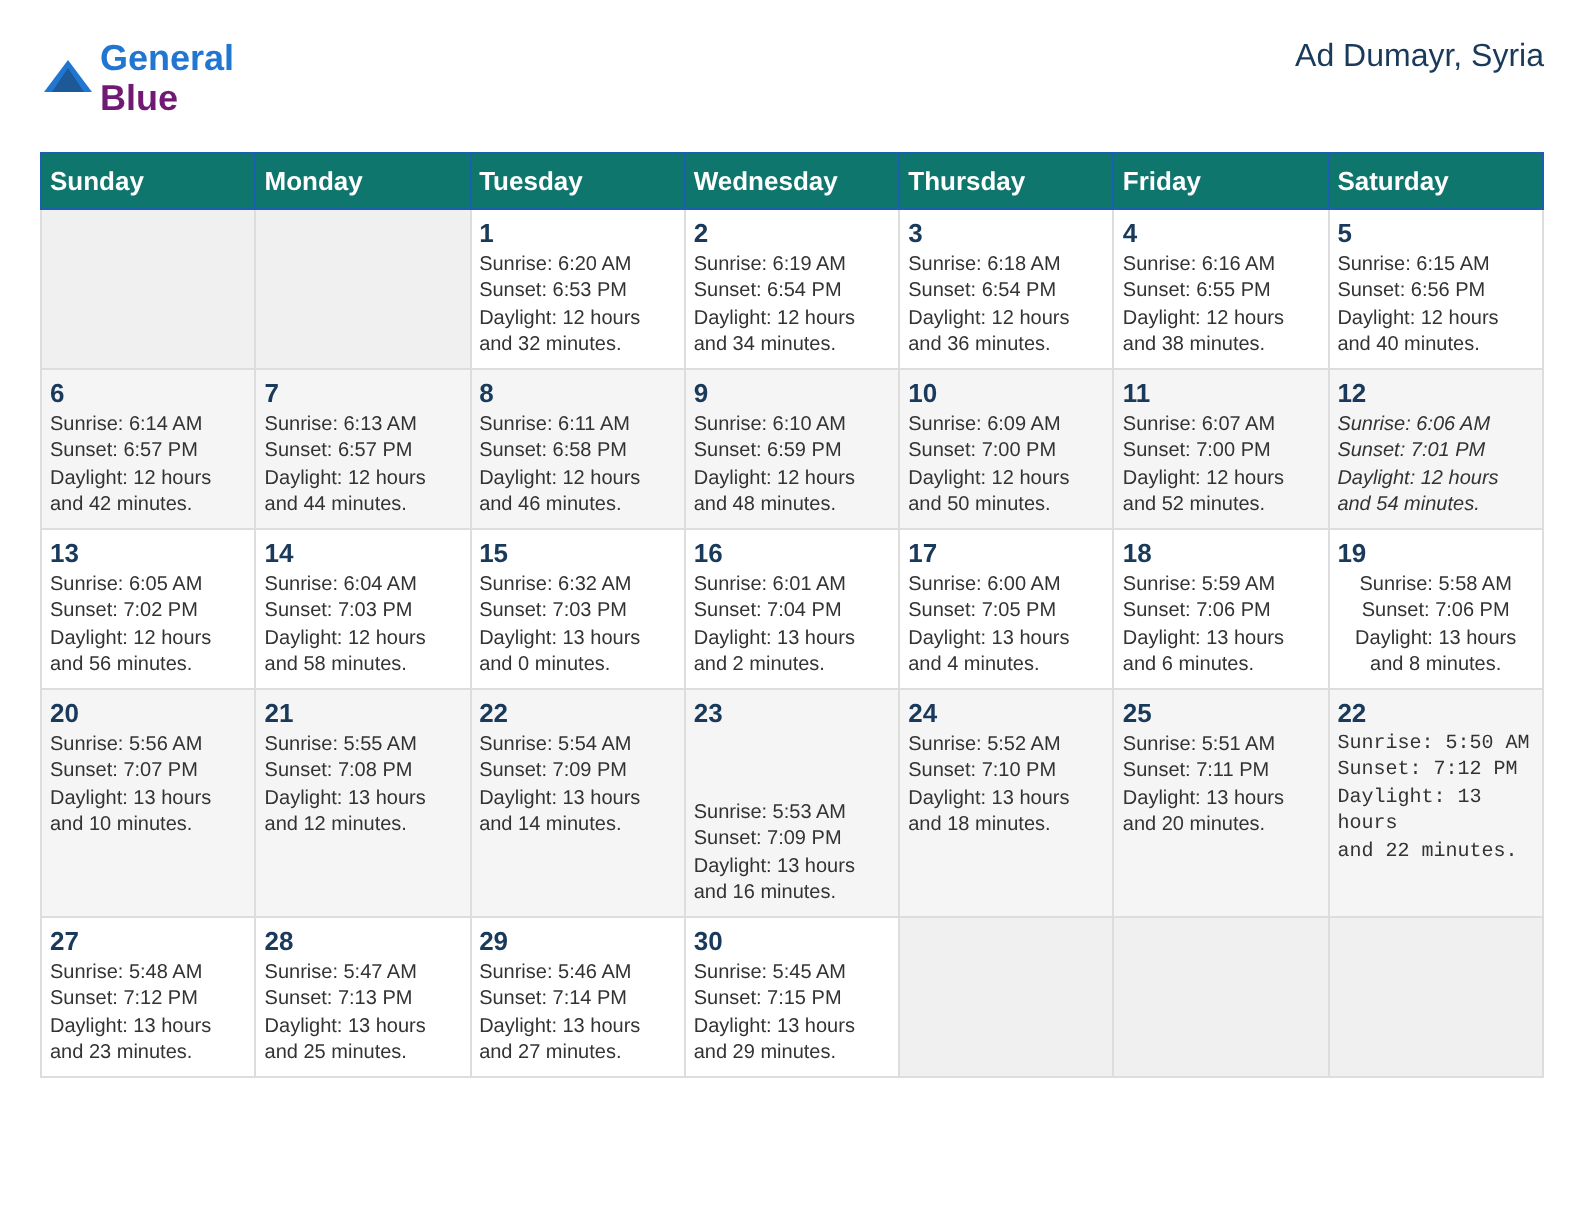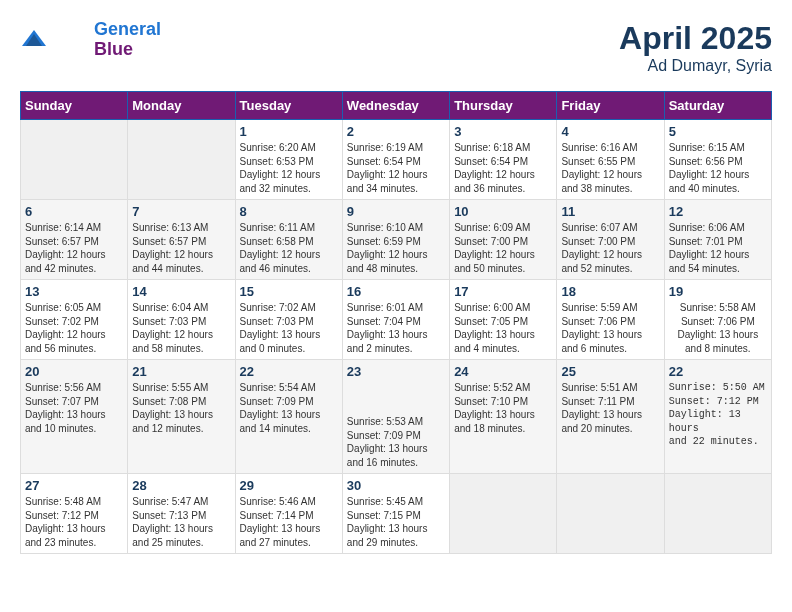--- a/index.html
+++ b/index.html
@@ -12,21 +12,20 @@
     }
     .header {
       display: flex;
       justify-content: space-between;
       align-items: flex-start;
       margin-bottom: 16px;
     }
     .logo {
       display: flex;
       align-items: center;
-      gap: 44px;
     }
     .logo-text {
       font-size: 18px;
       font-weight: bold;
       color: #1a3a5c;
       line-height: 1.1;
     }
     .logo-text span {
       color: #2176d2;
     }
@@ -46,21 +45,21 @@
     .location {
       font-size: 16px;
       color: #1a3a5c;
     }
     table {
       width: 100%;
       border-collapse: collapse;
       table-layout: fixed;
     }
     thead tr {
-      background-color: #701a75;
+      background-color: #0f766e;
     }
     thead th {
       color: white;
       font-size: 13px;
       font-weight: bold;
       padding: 6px 4px;
       text-align: left;
       border: 1px solid #1a5fb0;
     }
     tbody tr {
@@ -104,21 +103,20 @@
       <polygon points="14,8 22,20 6,20" fill="#1a3a5c" opacity="0.5"></polygon>
     </svg>
     <div>
       <div class="logo-text">
         <span>General</span><br>
         <span style="color:#701a75;">Blue</span>
       </div>
     </div>
   </div>
   <div class="title-area">
-    <div class="month-title">April 2025</div>
     <div class="location">Ad Dumayr, Syria</div>
   </div>
 </div>
 
 <table>
   <thead>
     <tr>
     <th>Sunday</th>
         <th>Monday</th>
         <th>Tuesday</th>
@@ -206,21 +204,21 @@
         </td>
         <td>
           <span class="day-num">11</span>
           <div class="day-info" style="white-space: pre-line;">Sunrise: 6:07 AM
 Sunset: 7:00 PM
 Daylight: 12 hours
 and 52 minutes.</div>
         </td>
         <td>
           <span class="day-num">12</span>
-          <div class="day-info" style="white-space: pre-line;">Sunrise: 6:06 AM
+          <div class="day-info" style="white-space: pre-line; font-style: italic;">Sunrise: 6:06 AM
 Sunset: 7:01 PM
 Daylight: 12 hours
 and 54 minutes.</div>
         </td>
       </tr>
       <tr>
         <td>
           <span class="day-num">13</span>
           <div class="day-info" style="white-space: pre-line;">Sunrise: 6:05 AM
 Sunset: 7:02 PM
@@ -229,21 +227,21 @@
         </td>
         <td>
           <span class="day-num">14</span>
           <div class="day-info" style="white-space: pre-line;">Sunrise: 6:04 AM
 Sunset: 7:03 PM
 Daylight: 12 hours
 and 58 minutes.</div>
         </td>
         <td>
           <span class="day-num">15</span>
-          <div class="day-info" style="white-space: pre-line;">Sunrise: 7:02 AM
+          <div class="day-info" style="white-space: pre-line;">Sunrise: 6:32 AM
 Sunset: 7:03 PM
 Daylight: 13 hours
 and 0 minutes.</div>
         </td>
         <td>
           <span class="day-num">16</span>
           <div class="day-info" style="white-space: pre-line;">Sunrise: 6:01 AM
 Sunset: 7:04 PM
 Daylight: 13 hours
 and 2 minutes.</div>

